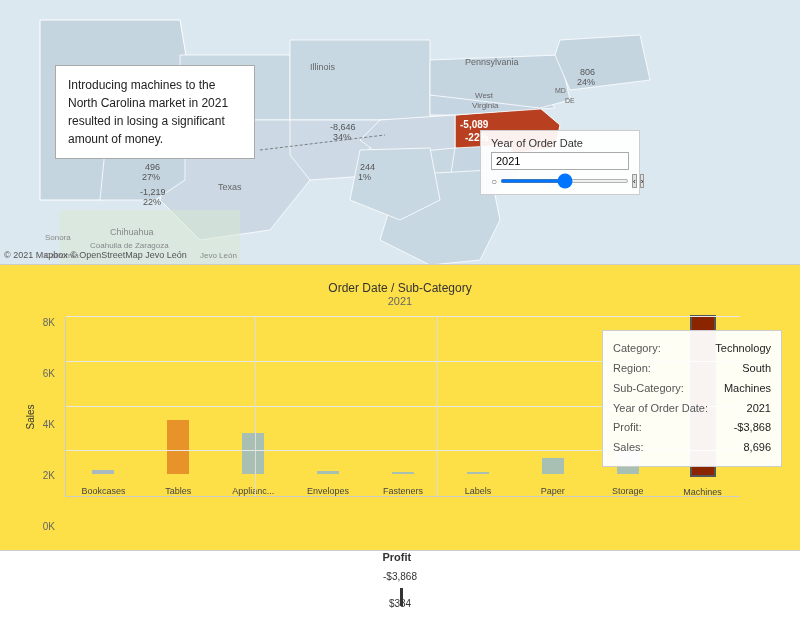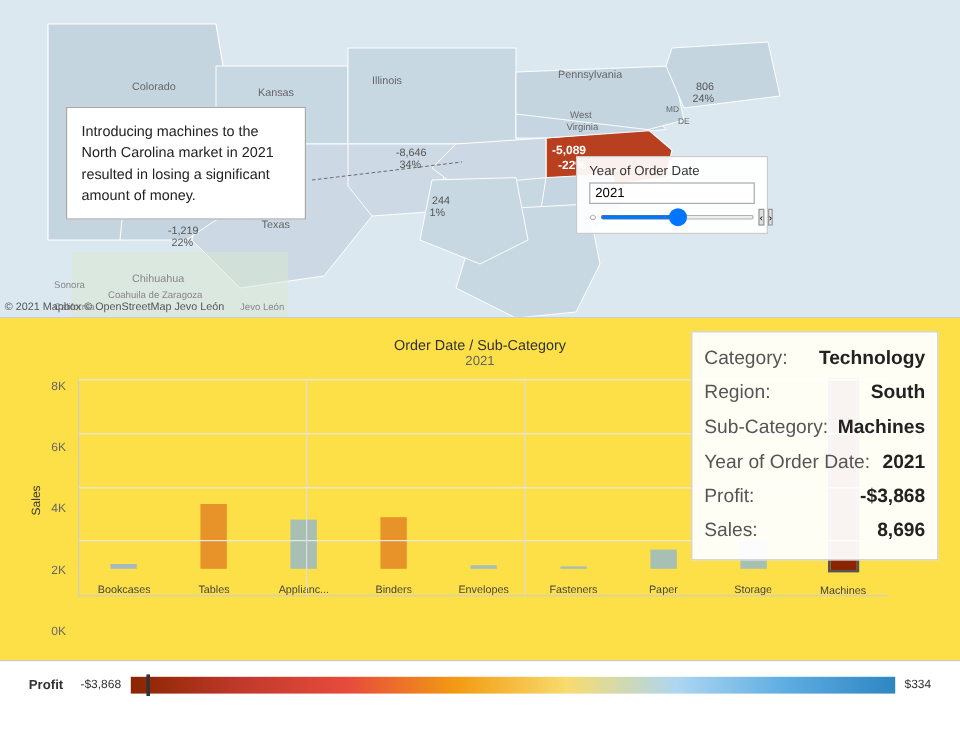--- a/index.html
+++ b/index.html
@@ -26,21 +26,20 @@
       left: 55px;
       top: 65px;
       width: 200px;
       background: #fff;
       border: 1px solid #aaa;
       padding: 10px 12px;
       font-size: 12px;
       line-height: 1.5;
       color: #222;
       z-index: 10;
-      margin-top: 24px;
     }
 
     
     .year-filter {
       position: absolute;
       right: 160px;
       top: 130px;
       background: rgba(255,255,255,0.92);
       border: 1px solid #ccc;
       padding: 6px 10px;
@@ -181,44 +180,45 @@
     }
 
     
     .chart-tooltip {
       position: absolute;
       right: 8px;
       bottom: 60px;
       background: rgba(255,255,255,0.95);
       border: 1px solid #ccc;
       padding: 8px 10px;
-      font-size: 16px;
+      font-size: 11px;
       line-height: 1.8;
       z-index: 20;
       min-width: 180px;
       text-align: center;
     }
     .chart-tooltip .tt-row {
       display: flex;
       justify-content: space-between;
       gap: 8px;
     }
     .chart-tooltip .tt-label { color: #555; }
-    .chart-tooltip .tt-value { font-weight: bold; color: #222; }
+    .chart-tooltip .tt-value { font-weight: normal; color: #222; }
 
     
     #profit-section {
       position: relative;
       width: 800px;
       height: 40px;
       border-top: 1px solid #ccc;
       display: flex;
       align-items: center;
       padding: 0 24px;
       gap: 8px;
+      flex-direction: column;
     }
     .profit-label {
       font-size: 11px;
       font-weight: bold;
       color: #333;
       width: 35px;
       flex-shrink: 0;
     }
     .profit-min {
       font-size: 10px;
@@ -388,30 +388,30 @@
         </div>
         <div class="bar-group">
           <div class="bar" style="background-color: rgb(232, 146, 42); height: 30%; width: 22px;"></div>
           <div class="bar-label">Tables</div>
         </div>
         <div class="bar-group">
           <div class="bar" style="background-color: rgb(168, 191, 180); height: 23%; width: 22px;"></div>
           <div class="bar-label">Applianc...</div>
         </div>
         <div class="bar-group">
-          <div class="bar" style="background-color: rgb(232, 146, 42); height: 24%; width: 22px;"></div>
-          <div class="bar-label">Binders</div>
-        </div>
-        <div class="bar-group">
           <div class="bar" style="background-color: rgb(168, 191, 180); height: 1.8%; width: 22px;"></div>
           <div class="bar-label">Envelopes</div>
         </div>
         <div class="bar-group">
           <div class="bar" style="background-color: rgb(168, 191, 180); height: 1.2%; width: 22px;"></div>
           <div class="bar-label">Fasteners</div>
+        </div>
+        <div class="bar-group">
+          <div class="bar" style="background-color: rgb(168, 191, 180); height: 1.2%; width: 22px;"></div>
+          <div class="bar-label">Labels</div>
         </div>
         <div class="bar-group">
           <div class="bar" style="background-color: rgb(168, 191, 180); height: 9%; width: 22px;"></div>
           <div class="bar-label">Paper</div>
         </div>
         <div class="bar-group">
           <div class="bar" style="background-color: rgb(168, 191, 180); height: 14%; width: 22px;"></div>
           <div class="bar-label">Storage</div>
         </div>
         <div class="bar-group">

